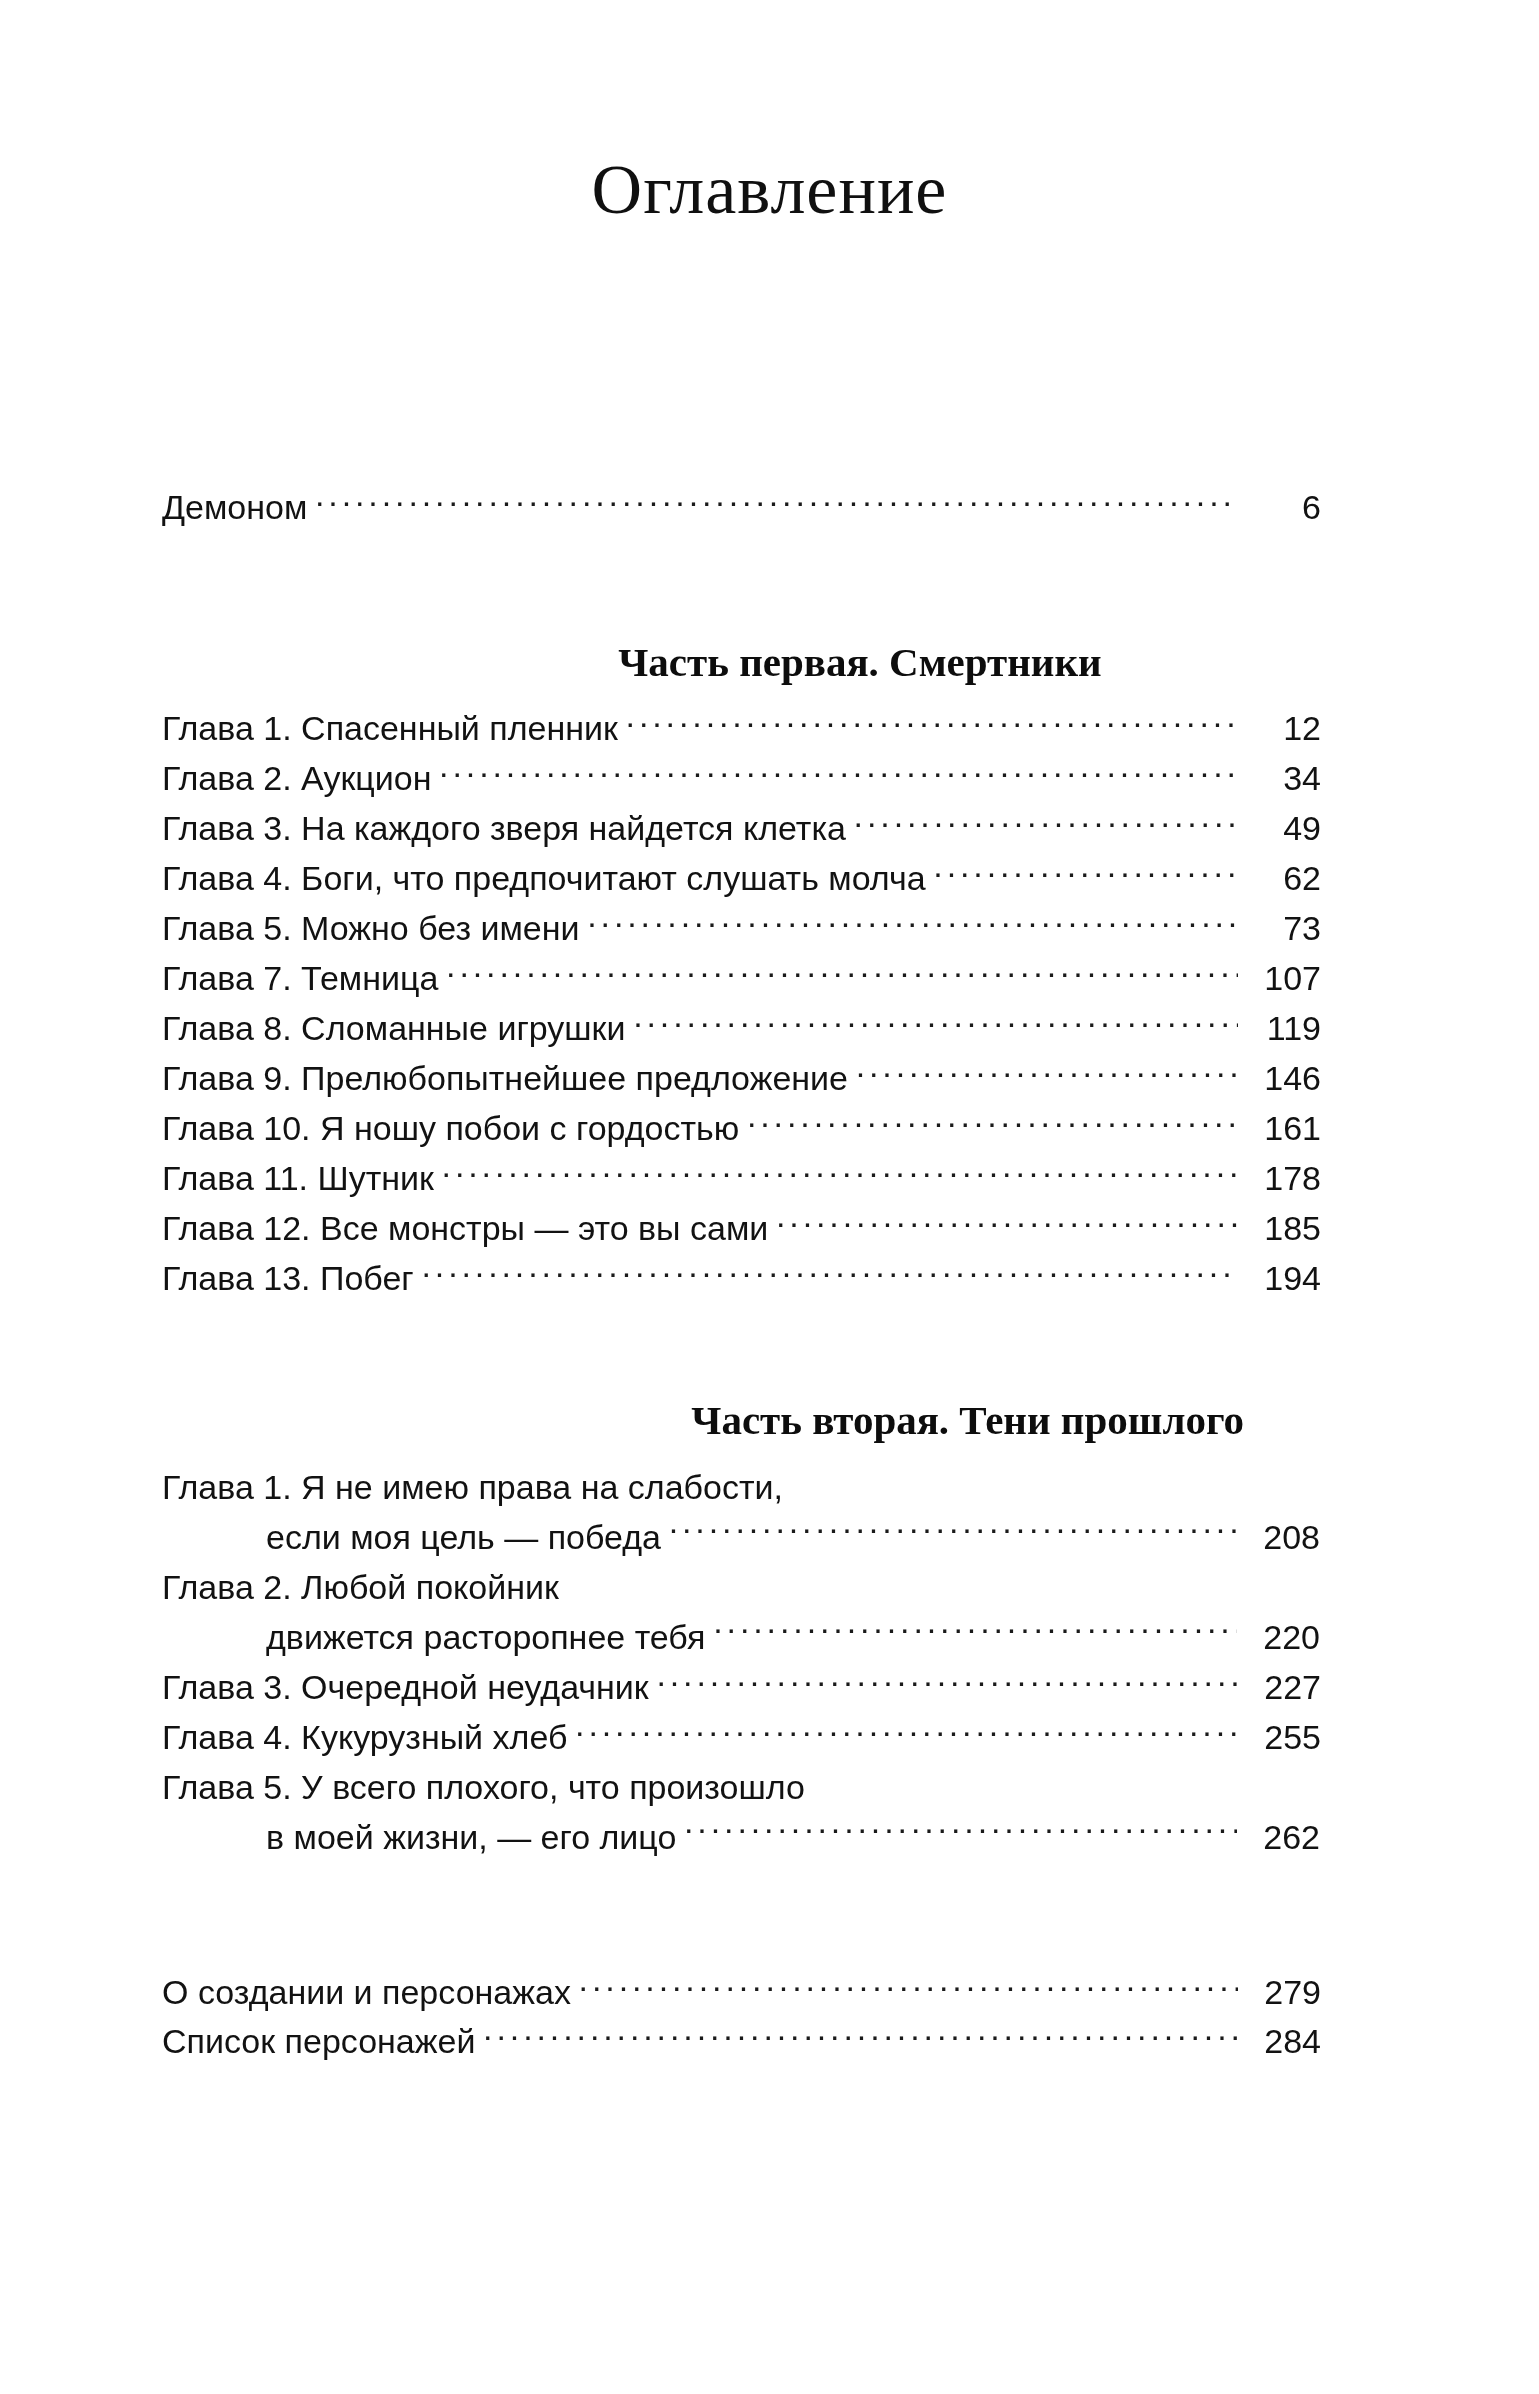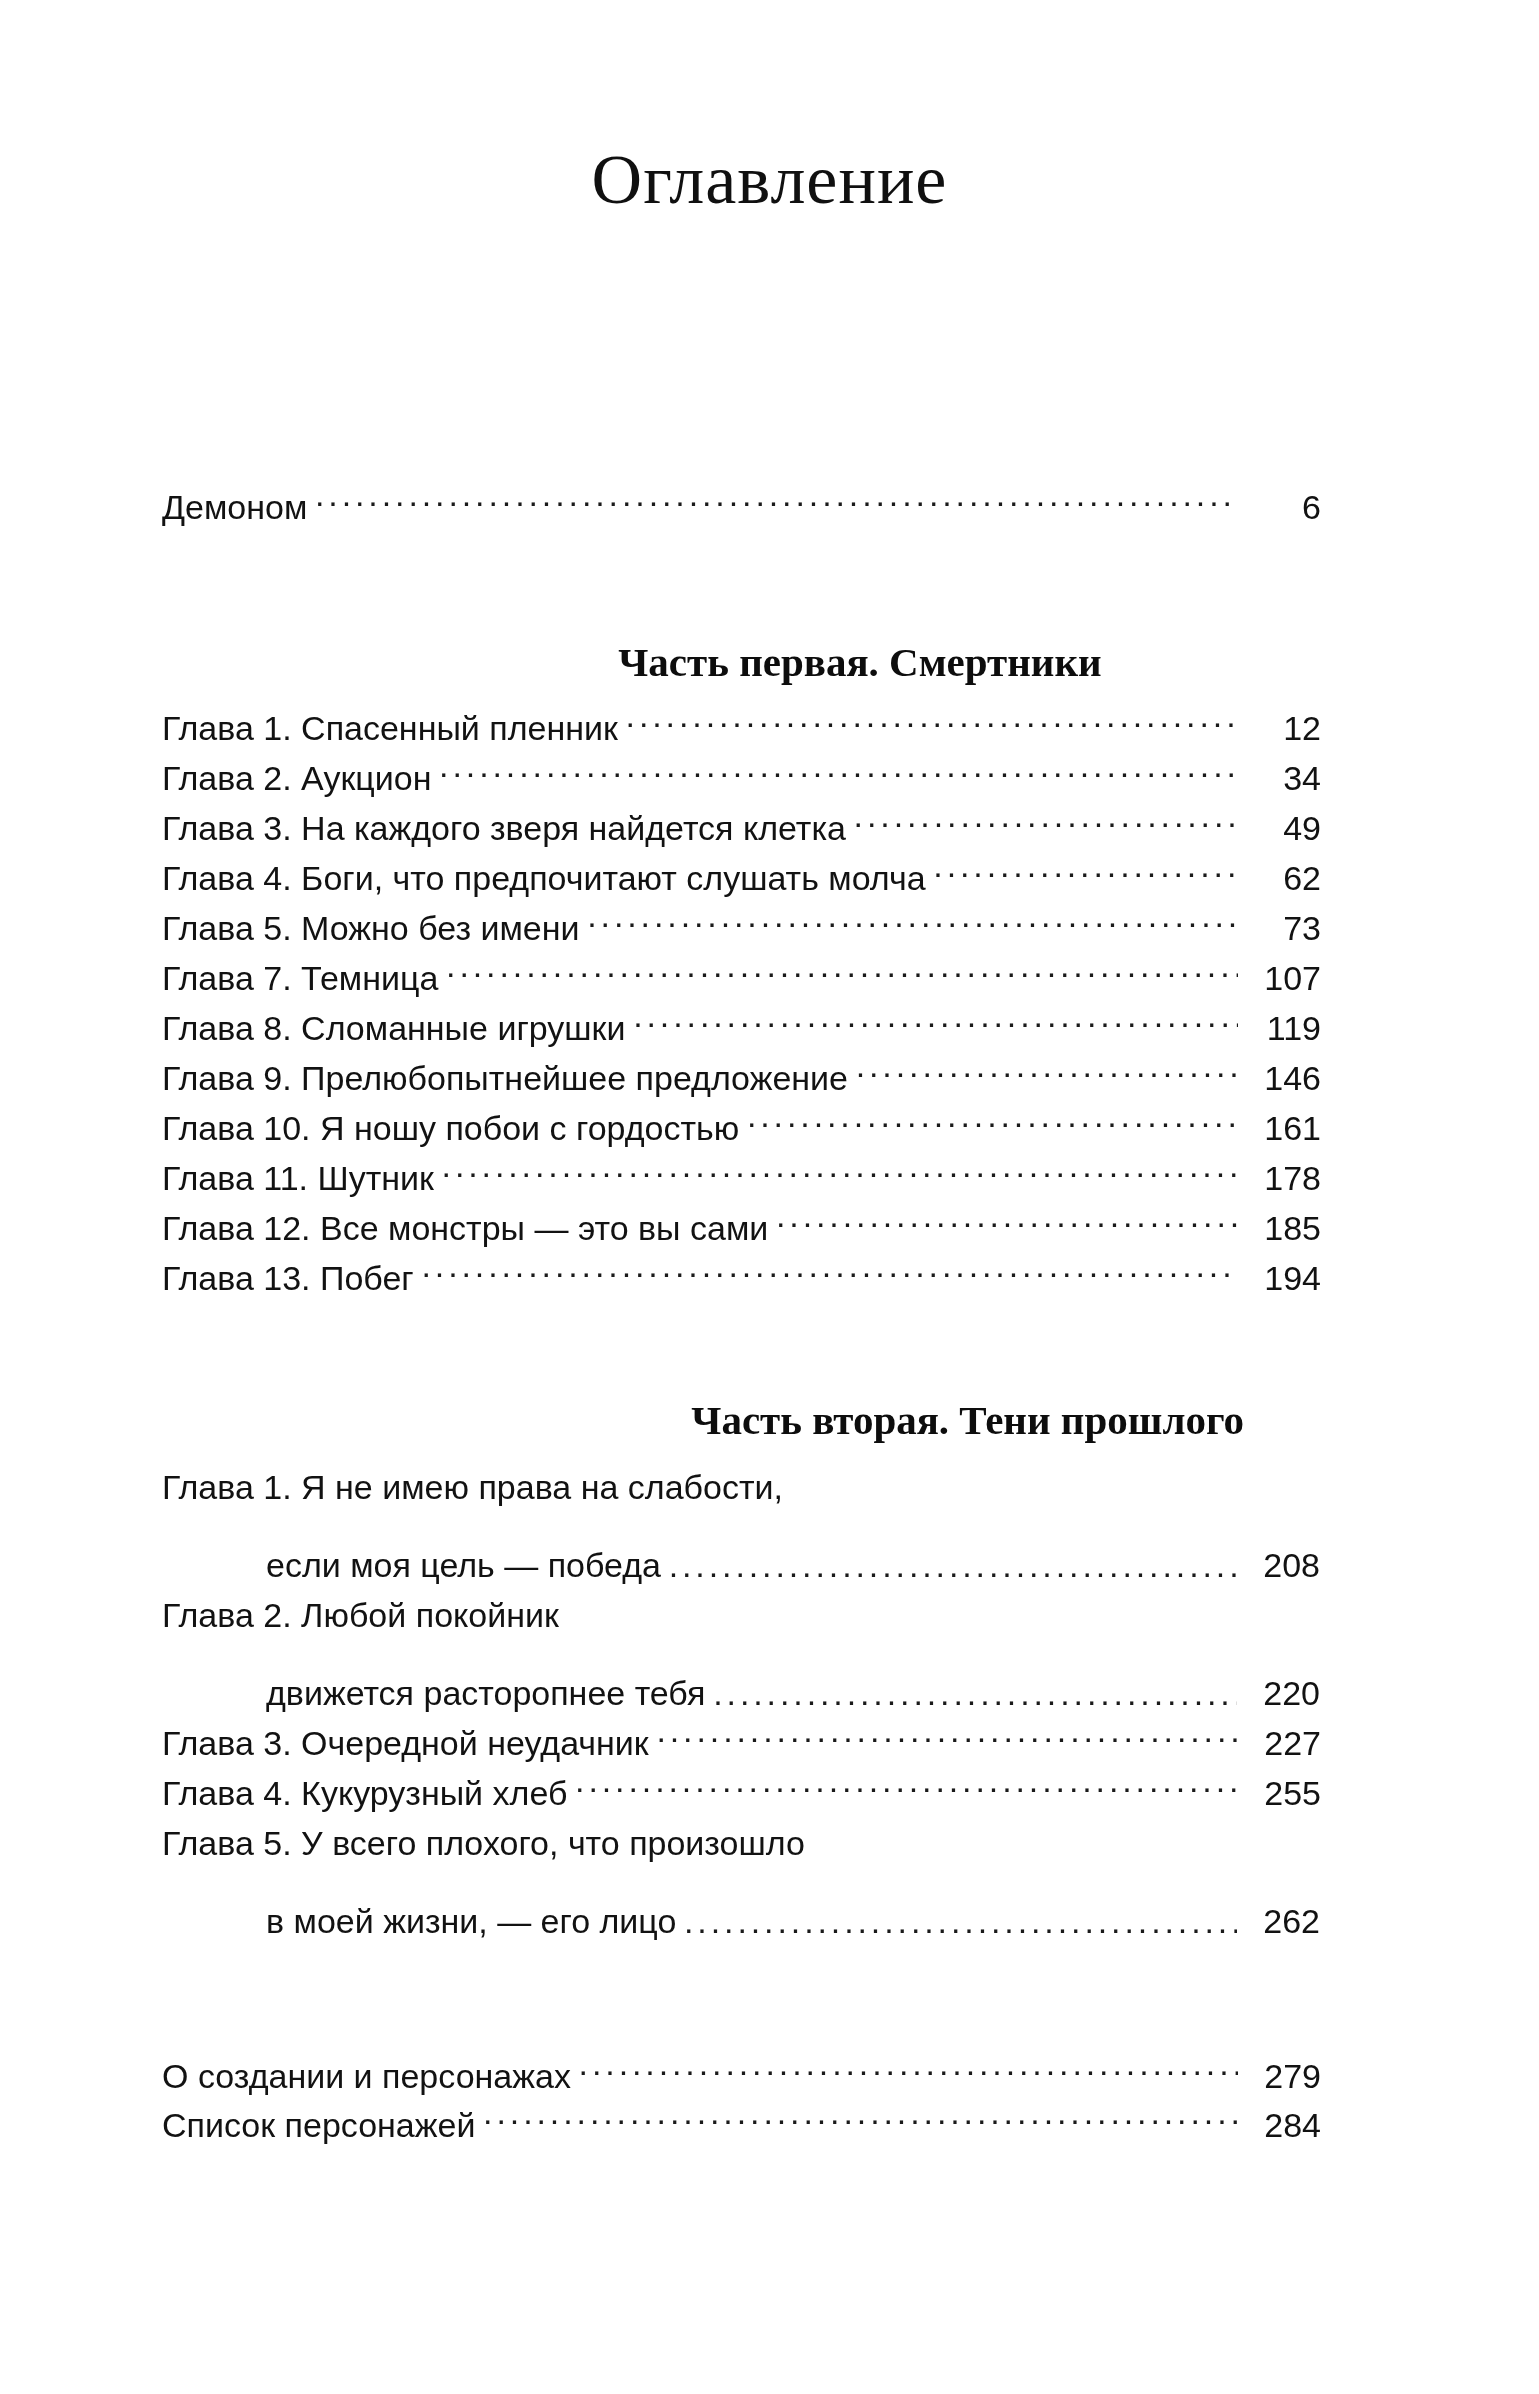--- a/index.html
+++ b/index.html
@@ -18,21 +18,21 @@
   .page {
     position: absolute;
     left: 0; top: 0;
     width: 1539px;
     height: 2394px;
     background: #ffffff;
   }
   .title {
     position: absolute;
     left: 0;
-    top: 140px;
+    top: 150px;
     width: 1539px;
     text-align: center;
     font-family: "Liberation Serif", serif;
     font-size: 70px;
     letter-spacing: 1px;
     color: #101010;
   }
   .content {
     position: absolute;
     left: 162px;
@@ -103,24 +103,23 @@
   .multi {
     font-size: 34px;
     line-height: 50px;
     color: #121212;
   }
   .multi .first-line {
     white-space: nowrap;
   }
   .multi .second {
     display: flex;
-    align-items: flex-end;
+    align-items: flex-start;
     padding-left: 104px;
     width: 1054px;
-    margin-top: 28px;
   }
   .multi .second .label { flex: 0 0 auto; }
   .multi .second .leader {
     flex: 1 1 auto;
     position: relative;
     overflow: hidden;
     margin: 0 7.7px;
     height: 1em;
   }
   .multi .second .leader::before {

